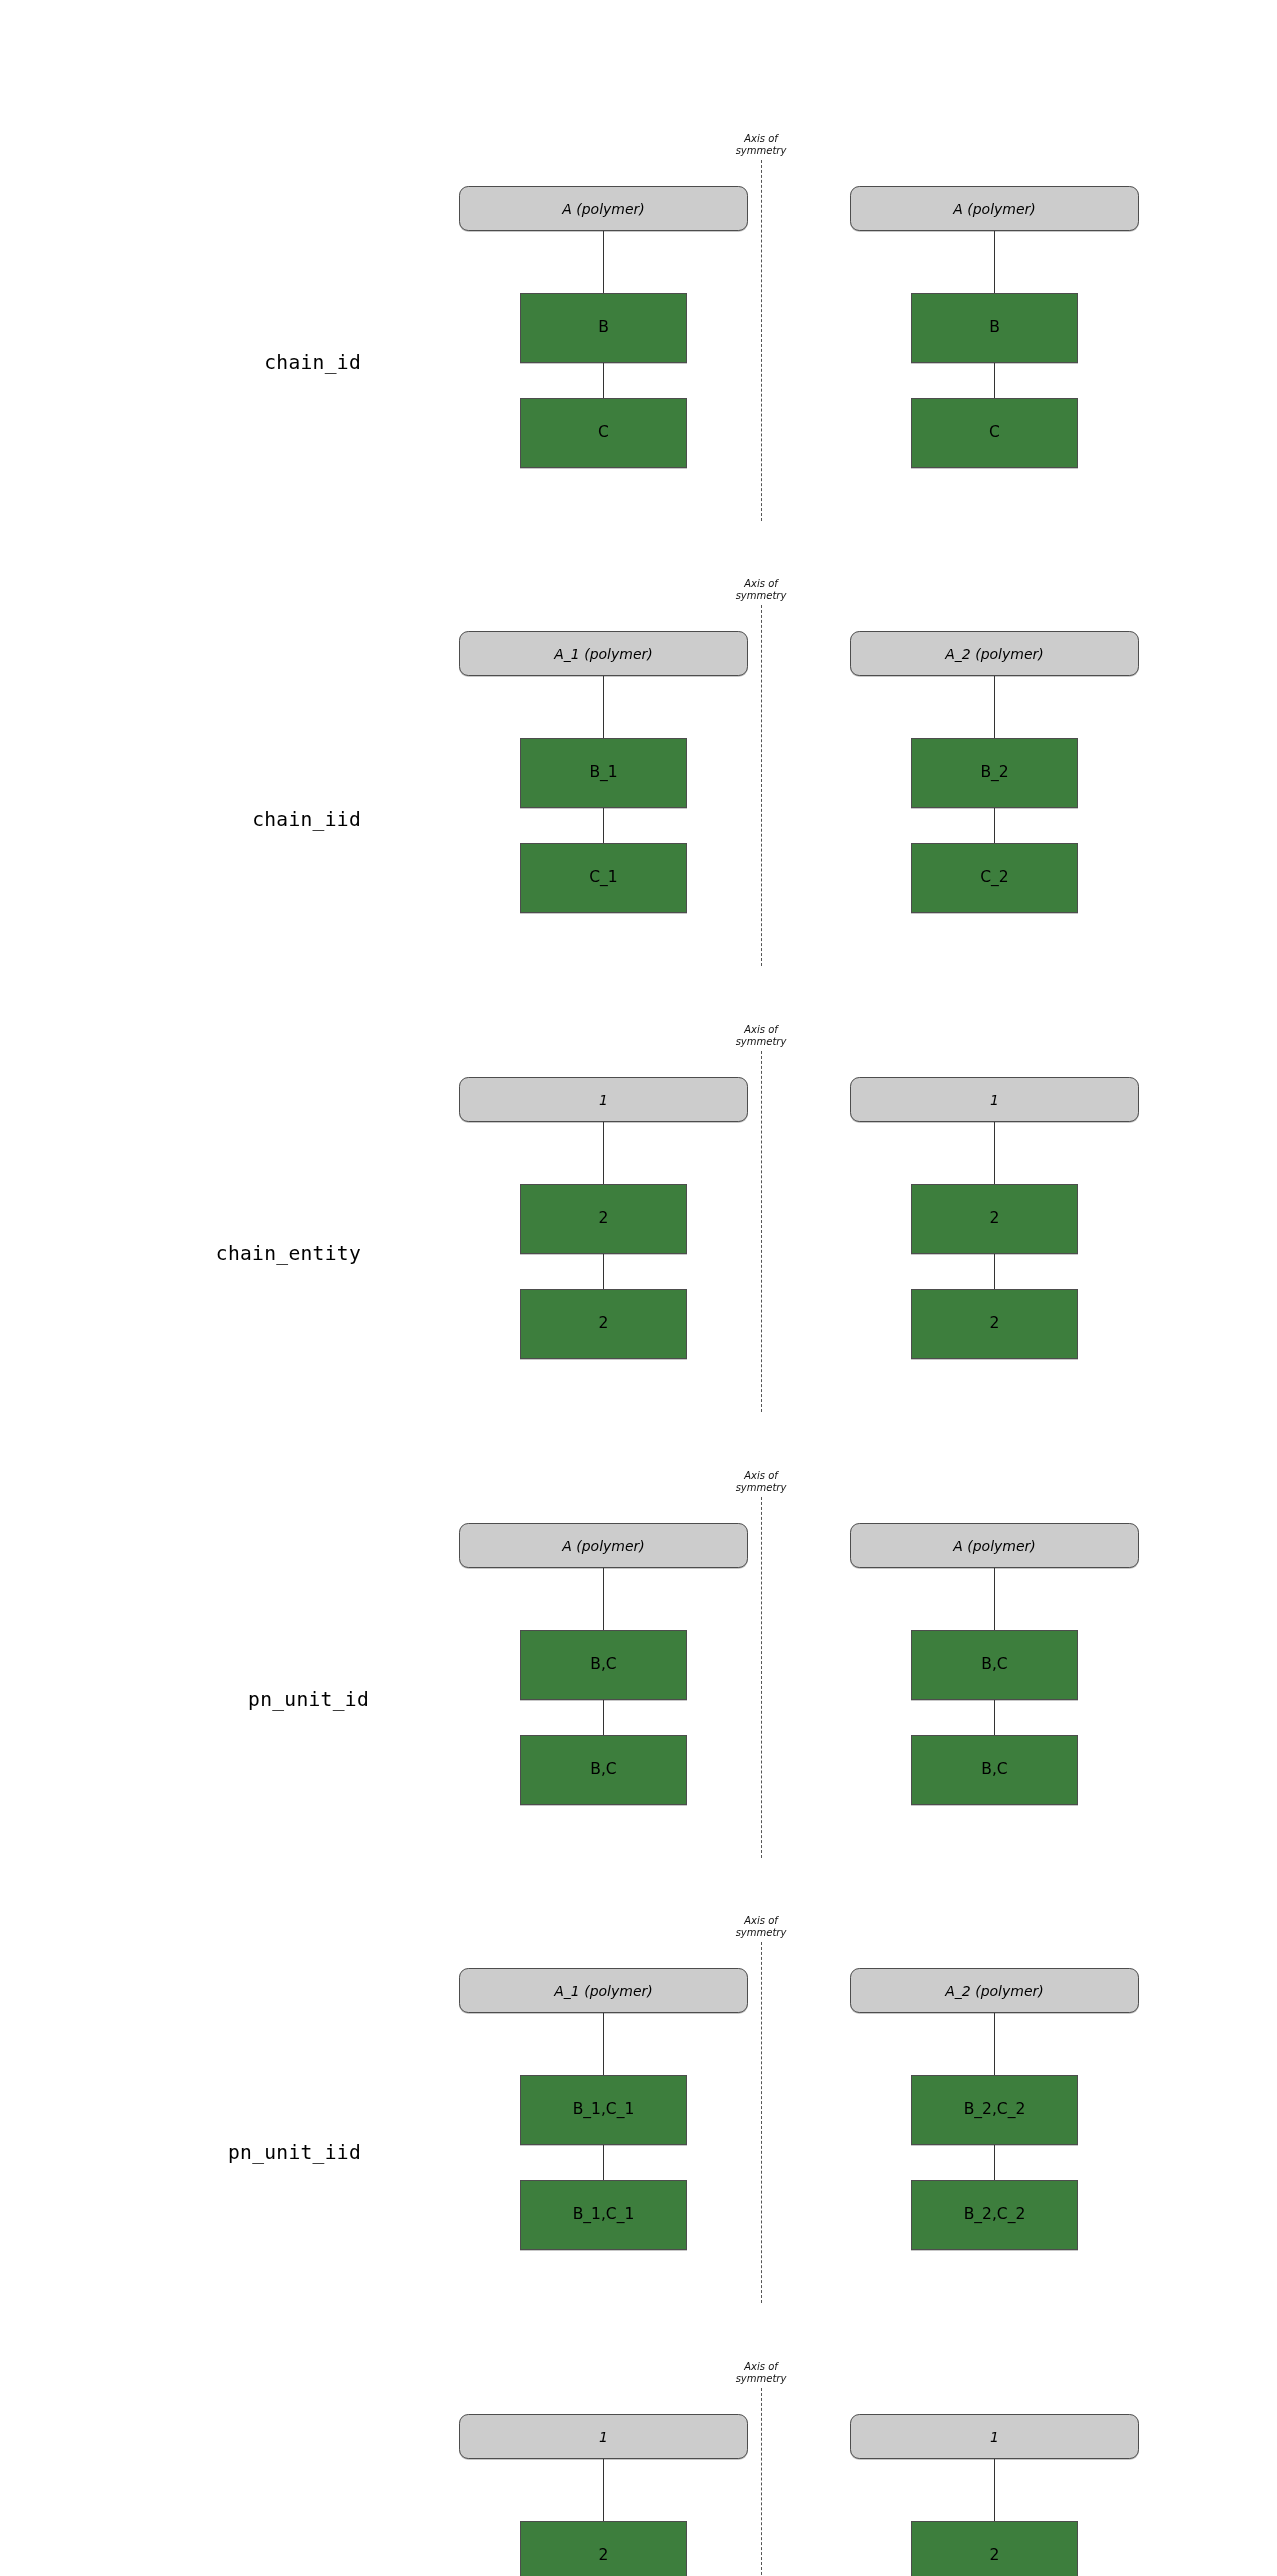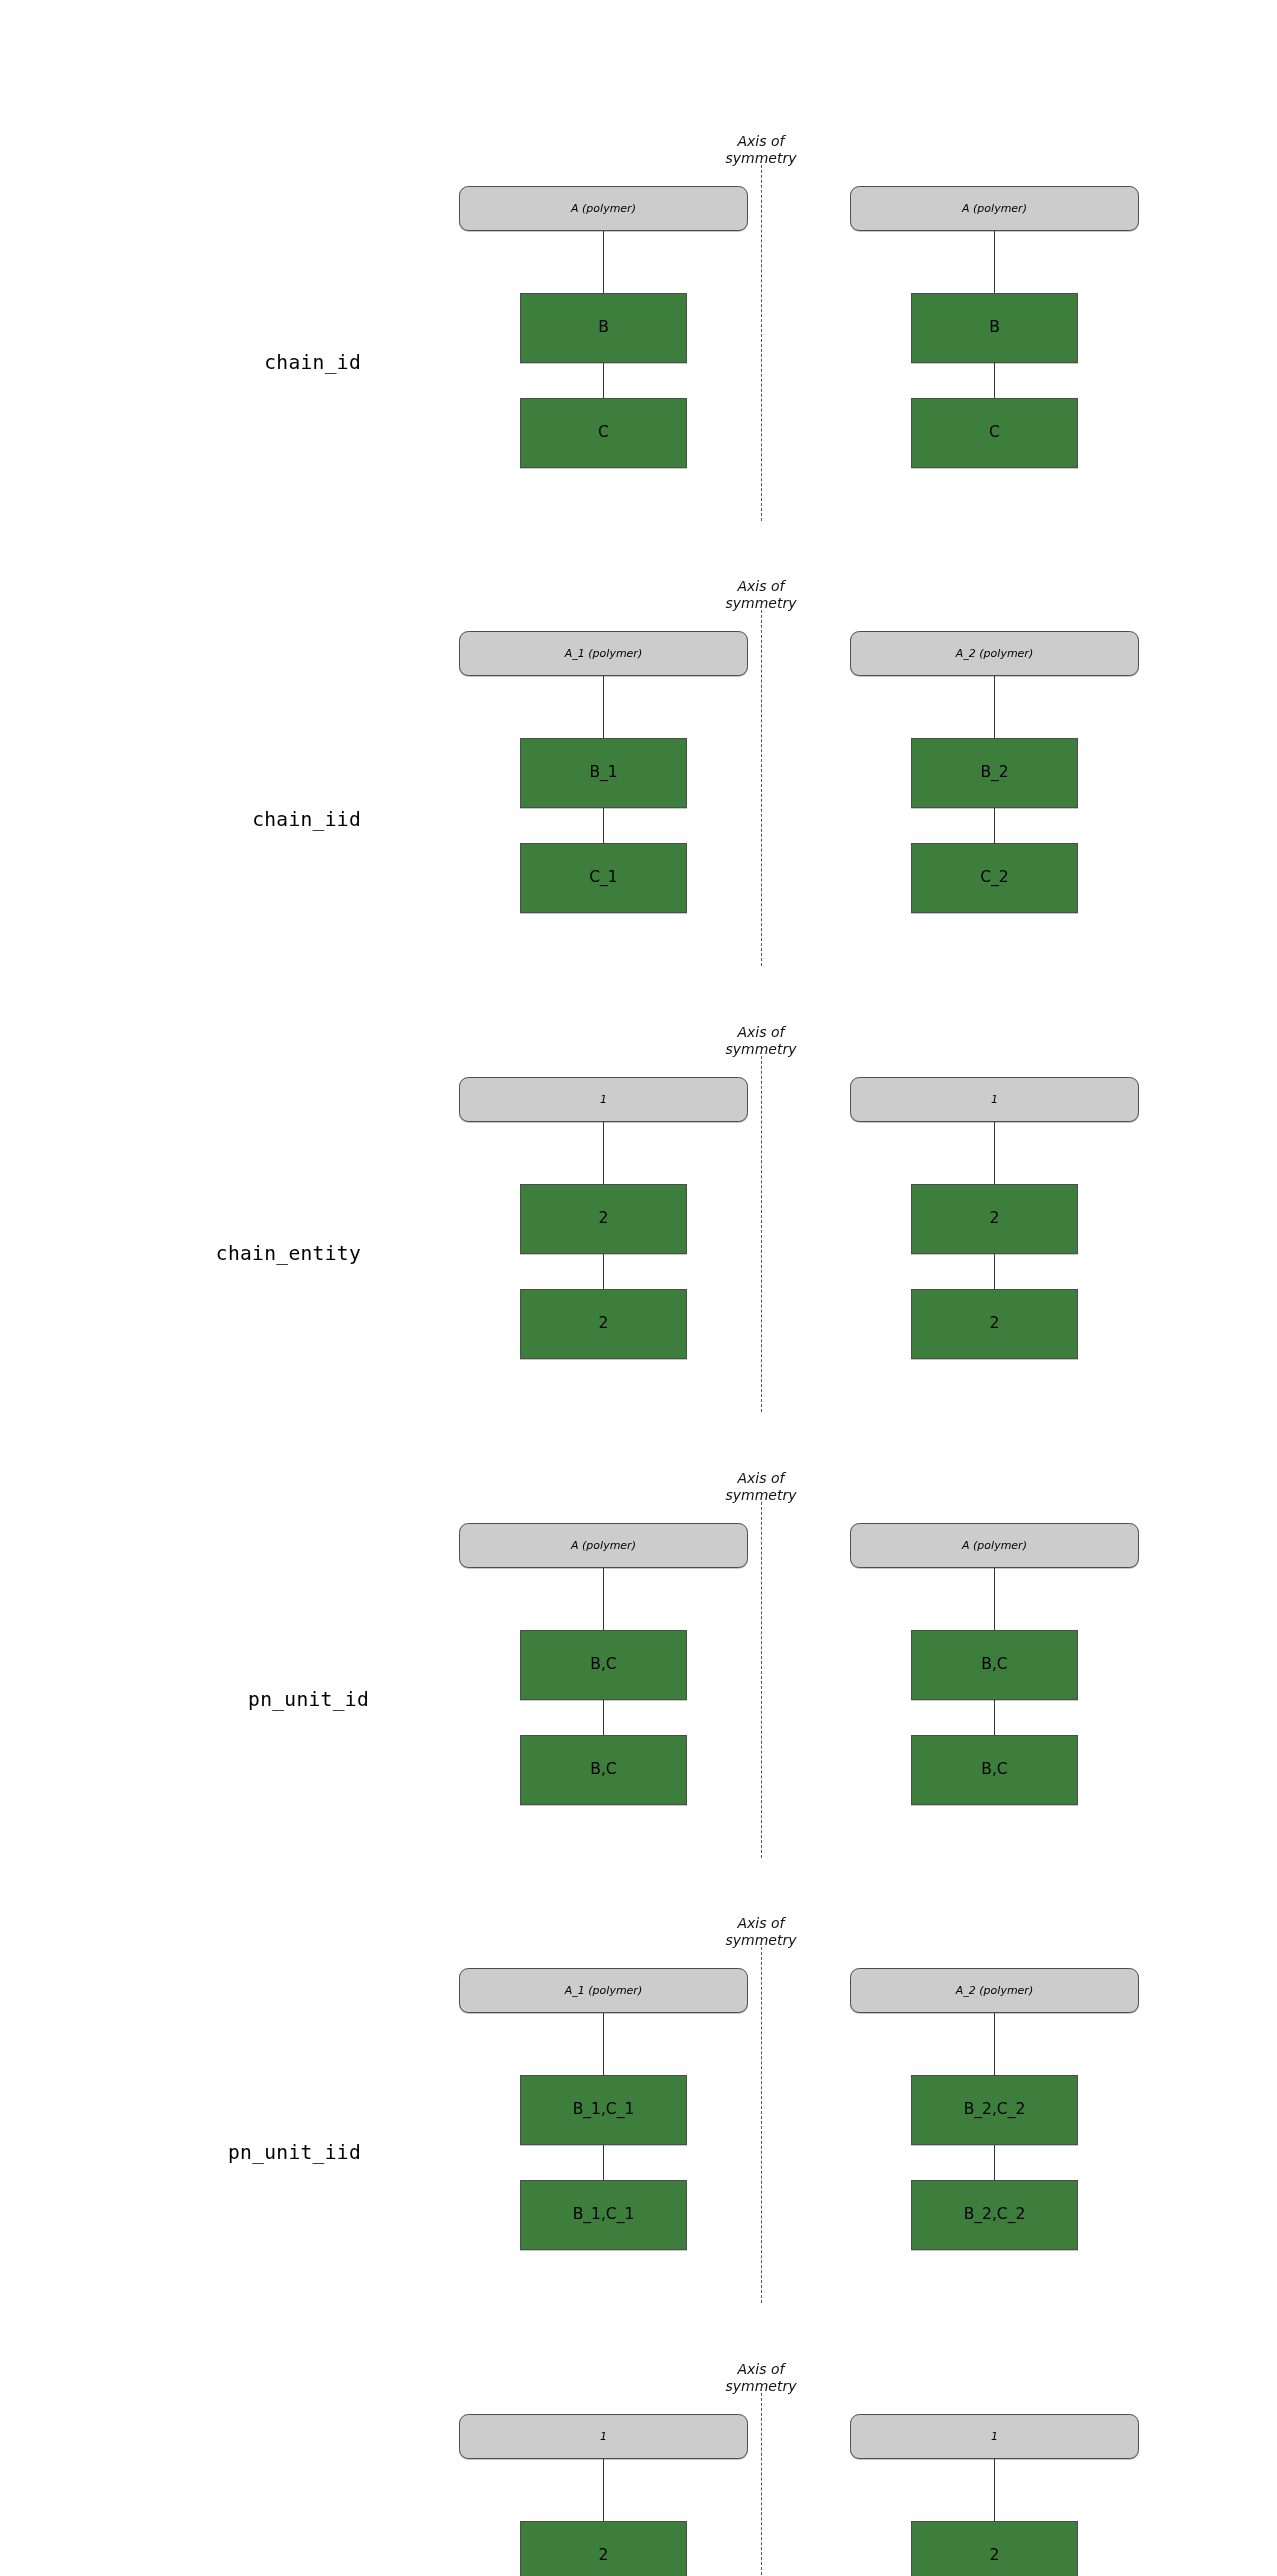--- a/index.html
+++ b/index.html
@@ -43,21 +43,21 @@
     white-space: nowrap;
   }
 
   
   .axis-label {
     position: absolute;
     width: 134px;
     text-align: center;
     font-family: "DejaVu Sans", "Liberation Sans", sans-serif;
     font-style: italic;
-    font-size: 14px;
+    font-size: 10px;
     line-height: 1.18;
     color: #111111;
   }
   .axis-line {
     position: absolute;
     width: 0;
     border-left: 1.5px dashed #555555;
   }
 
   
@@ -82,21 +82,21 @@
 
   
   .node.polymer {
     left: 0px;
     top: 31px;
     width: 289px;
     height: 45px;
     background: #cccccc;
     border: 1.5px solid #4d4d4d;
     border-radius: 9.3px;
-    font-size: 11px;
+    font-size: 14px;
     font-style: italic;
     box-shadow: 0 1px 0 rgba(0,0,0,0.22);
   }
 
   
   .node.child {
     left: 61px;
     width: 167px;
     height: 70px;
     background: #3d7e3d;

